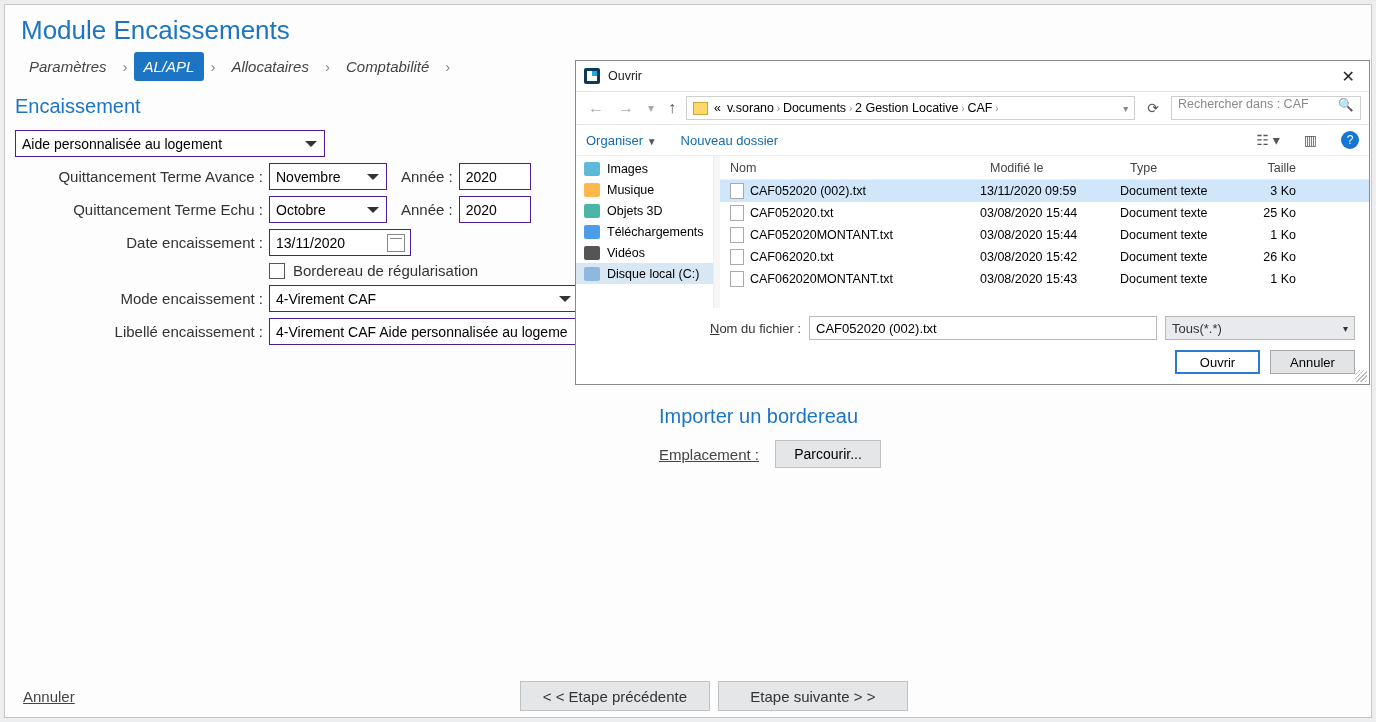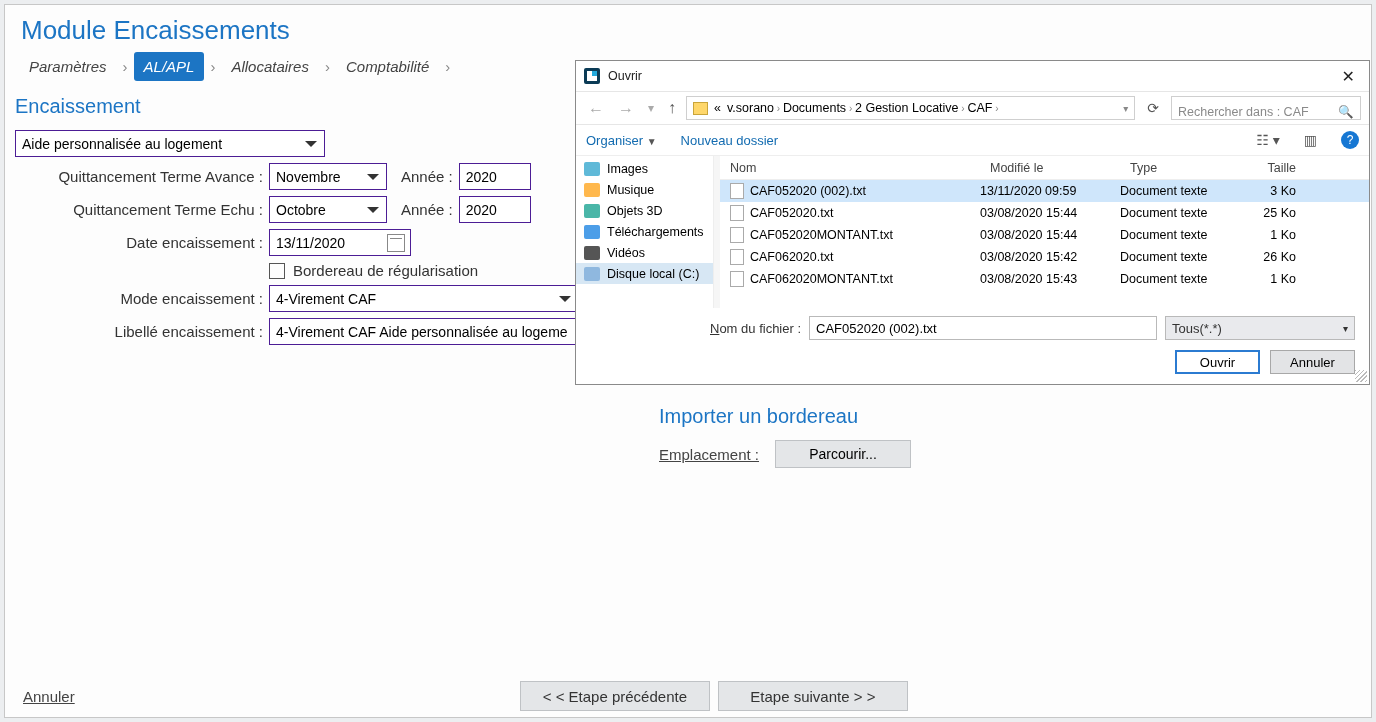--- a/index.html
+++ b/index.html
@@ -21,34 +21,34 @@
   .sel-wrap::after { content:""; position:absolute; right:8px; top:50%; margin-top:-3px; border:6px solid transparent; border-top-color:#333; pointer-events:none;}
   .chk { width:16px; height:16px; border:1px solid #555; display:inline-block; vertical-align:middle; margin-right:8px;}
   .footer { position:absolute; bottom:6px; left:0; right:0; display:flex; align-items:center; padding:0 18px; }
   .footer a { color:#444; text-decoration:underline; font-size:15px; }
   .footer-spacer { flex:1; }
   .nav-btn { background:#e4e6e8; border:1px solid #bfc2c5; height:30px; width:190px; font-size:15px; color:#333; }
   .right-area { position:absolute; left:654px; top:400px; }
   .right-area .section-title { padding-left:0; }
   .parc { display:flex; align-items:center; gap:16px; padding-top:4px; }
   .parc .lbl2 { color:#444; font-size:15px;text-decoration:underline; }
-  .browse-btn { background:#e4e6e8; border:1px solid #bfc2c5; height:28px; width:136px; font-size:14px;}
+  .browse-btn { background:#e4e6e8; border:1px solid #bfc2c5; height:28px; width:106px; font-size:14px;}
   
   .dlg { position:absolute; left:575px; top:60px; width:795px; height:325px; background:#fff; border:1px solid #8a8a8a; box-shadow:none; display:flex; flex-direction:column;}
   .dlg-title { height:30px; display:flex; align-items:center; padding:0 8px; font-size:12.5px; color:#222; }
   .dlg-title .logo { width:16px; height:16px; background:#0b3b56; margin-right:8px; border-radius:2px; position:relative;}
   .dlg-title .logo::after{content:""; position:absolute; inset:3px; background:conic-gradient(#2ad 0 90deg,#fff 0);} 
   .dlg-title .x { margin-left:auto; font-size:16px; padding:2px 6px;}
   .dlg-nav { height:34px; border-top:1px solid #e6e6e6; border-bottom:1px solid #e6e6e6; display:flex; align-items:center; padding:0 8px; gap:6px; }
   .nav-arrow { color:#aaa; font-size:16px; padding:0 4px;}
   .addr { flex:1; border:1px solid #cfcfcf; height:24px; display:flex; align-items:center; padding:0 6px; font-size:12.5px; gap:6px;}
   .addr .fld { width:15px; height:13px; background:#ffd76a; border:1px solid #caa53a;}
   .addr .bc-sep { color:#888; font-size:10px;}
   .refresh { color:#555; padding:0 6px; font-size:14px;}
-  .search { width:190px; border:1px solid #cfcfcf; height:24px; display:flex; align-items:flex-end; padding:0 6px; color:#8a8a8a; font-size:12.5px; gap:6px;}
+  .search { width:190px; border:1px solid #cfcfcf; height:24px; display:flex; align-items:flex-start; padding:0 6px; color:#8a8a8a; font-size:12.5px; gap:6px;}
   .toolbar { height:30px; display:flex; align-items:center; padding:0 10px; font-size:13px; color:#126bb0; gap:24px;}
   .toolbar .sp { flex:1;}
   .tb-icon { color:#555; font-size:14px;}
   .help { width:18px; height:18px; border-radius:50%; background:#1677d3; color:#fff; font-size:12px; display:flex; align-items:center; justify-content:center;}
   .body { flex:1; display:flex; min-height:0; border-top:1px solid #eee;}
   .tree { width:138px; border-right:1px solid #eee; font-size:12.5px; padding:2px 0; overflow:hidden;}
   .tree-item { display:flex; align-items:center; gap:7px; padding:2px 8px; height:21px; }
   .tree-item.sel { background:#d7e7f4;}
   .ico { width:16px; height:14px; background:#7fb5e8; border-radius:2px;}
   .ico.img{background:#5fb9d8;} .ico.mus{background:#ffb84d;} .ico.obj{background:#4ab6a8;} .ico.dl{background:#4c9ee8;} .ico.vid{background:#555;} .ico.disk{background:#8fb8df;}

